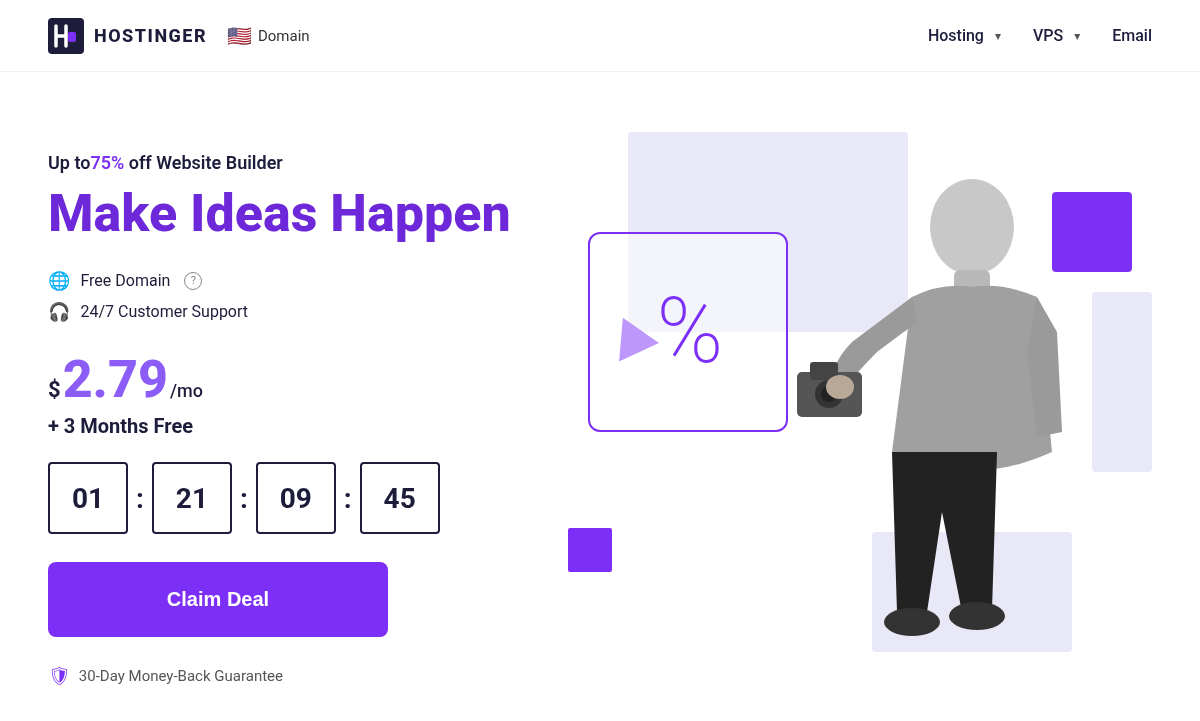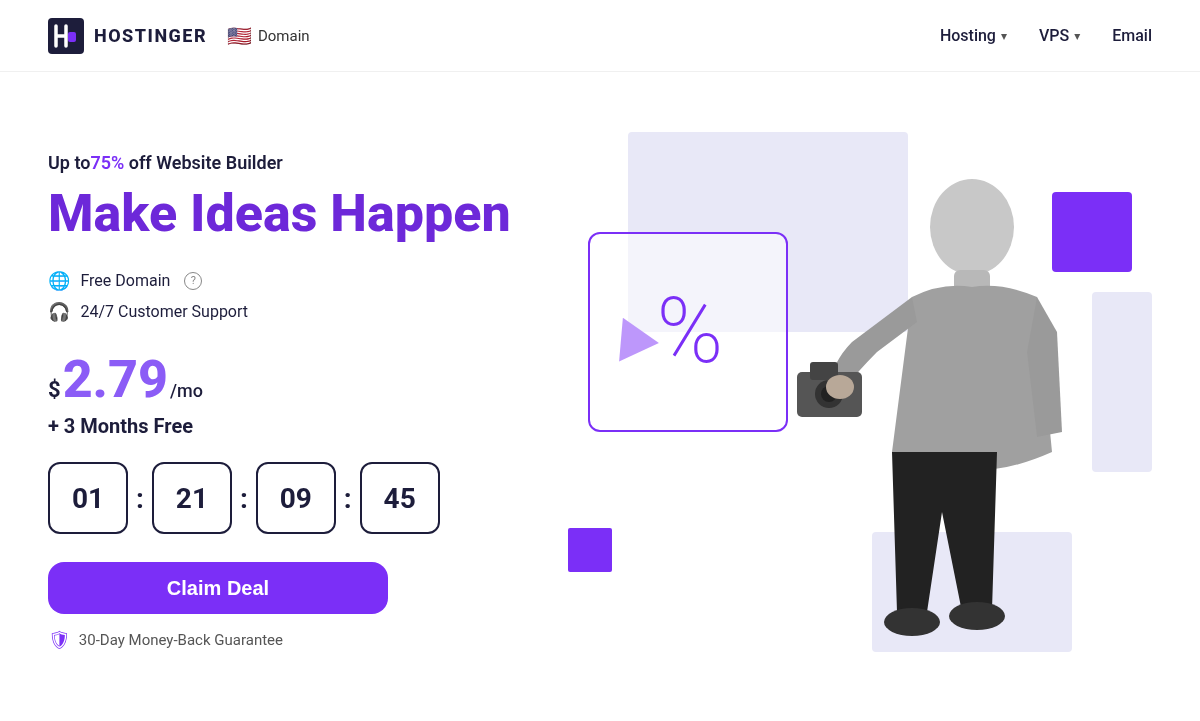--- a/index.html
+++ b/index.html
@@ -52,21 +52,21 @@
       font-size: 20px;
     }
     .header-right {
       display: flex;
       align-items: center;
       gap: 32px;
     }
     .nav-item {
       display: flex;
       align-items: center;
-      gap: 5px;
+      gap: 11px;
       font-size: 16px;
       color: #1d1d3b;
       font-weight: 500;
       cursor: pointer;
     }
     .nav-item .chevron {
       font-size: 12px;
       color: #555;
     }
     .nav-email {
@@ -180,46 +180,46 @@
     .countdown {
       display: flex;
       align-items: center;
       gap: 8px;
       margin-bottom: 28px;
     }
     .countdown-box {
       width: 80px;
       height: 72px;
       border: 2px solid #1d1d3b;
-      border-radius: 12px;
+      border-radius: 4px;
       display: flex;
       align-items: center;
       justify-content: center;
       font-size: 28px;
       font-weight: 700;
       color: #1d1d3b;
     }
     .countdown-sep {
       font-size: 28px;
       font-weight: 700;
       color: #1d1d3b;
     }
 
     
     .cta-button {
       width: 340px;
-      height: 52px;
+      height: 75px;
       background: #7b2ff7;
       border: none;
-      border-radius: 16px;
+      border-radius: 8px;
       font-size: 20px;
       font-weight: 700;
       color: #fff;
       cursor: pointer;
-      margin-bottom: 15px;
+      margin-bottom: 28px;
       display: flex;
       align-items: center;
       justify-content: center;
     }
 
     
     .guarantee {
       display: flex;
       align-items: center;
       gap: 8px;

